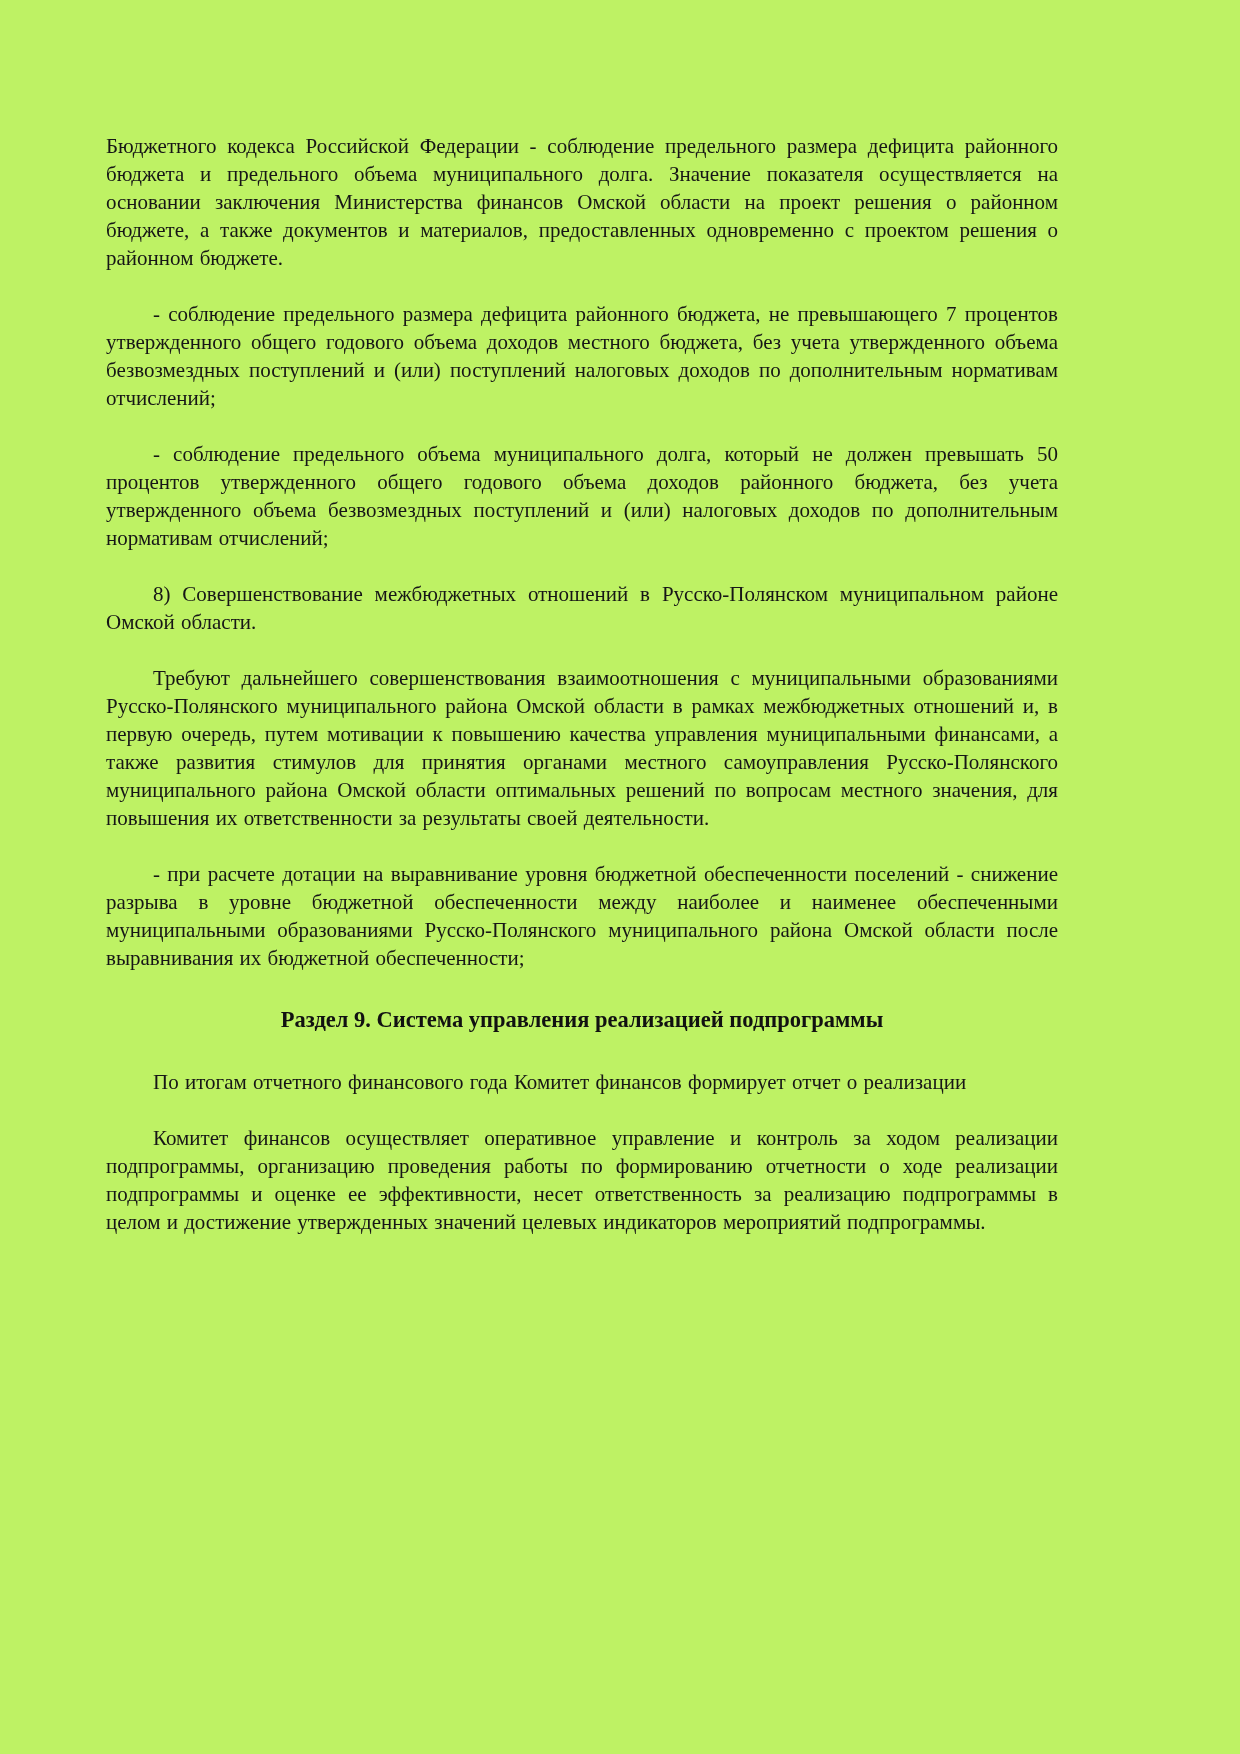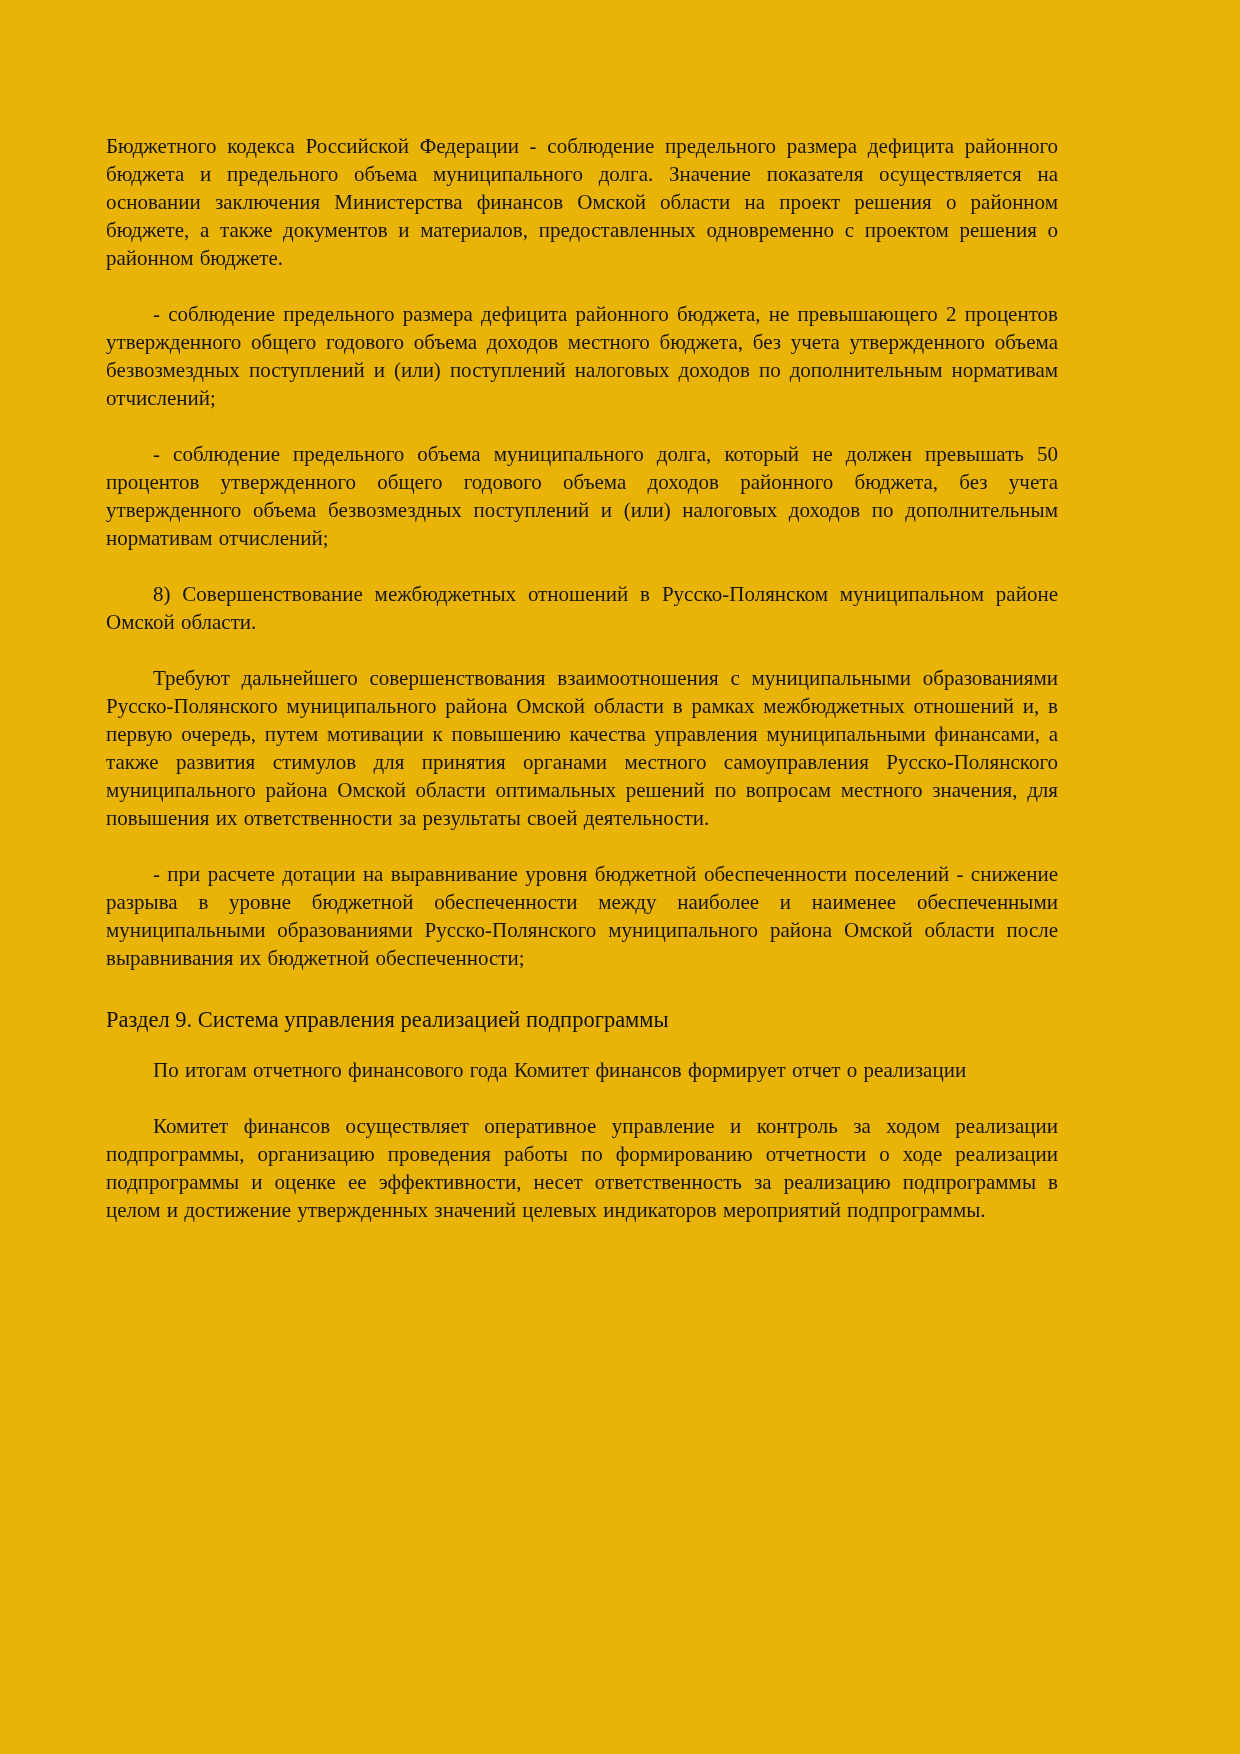--- a/index.html
+++ b/index.html
@@ -5,51 +5,52 @@
   * { box-sizing: border-box; }
   html, body {
     margin: 0;
     padding: 0;
     background: #ffffff;
   }
   .page {
     position: relative;
     width: 1240px;
     min-height: 1754px;
-    background: #eab308;
+    background: #bef264;
     color: #161616;
     font-family: "Liberation Serif", "DejaVu Serif", serif;
     padding: 132px 182px 60px 106px;
   }
   .para {
     font-size: 21px;
     line-height: 28px;
     text-align: justify;
     margin: 0 0 28px 0;
     word-spacing: 1px;
   }
   .para.first-line-indent {
     text-indent: 47px;
   }
   .section-heading {
     font-size: 22.5px;
     line-height: 28px;
-    font-weight: normal;
-    margin: 34px 0 22px 0;
+    font-weight: bold;
+    text-align: center;
+    margin: 34px 0 34px 0;
     color: #111111;
   }
 </style>
 </head>
 <body>
 
 <div class="page">
 
   <p class="para">Бюджетного кодекса Российской Федерации - соблюдение предельного размера дефицита районного бюджета и предельного объема муниципального долга. Значение показателя осуществляется на основании заключения Министерства финансов Омской области на проект решения о районном бюджете, а также документов и материалов, предоставленных одновременно с проектом решения о районном бюджете.</p>
 
-  <p class="para first-line-indent">- соблюдение предельного размера дефицита районного бюджета, не превышающего 2 процентов утвержденного общего годового объема доходов местного бюджета, без учета утвержденного объема безвозмездных поступлений и (или) поступлений налоговых доходов по дополнительным нормативам отчислений;</p>
+  <p class="para first-line-indent">- соблюдение предельного размера дефицита районного бюджета, не превышающего 7 процентов утвержденного общего годового объема доходов местного бюджета, без учета утвержденного объема безвозмездных поступлений и (или) поступлений налоговых доходов по дополнительным нормативам отчислений;</p>
 
   <p class="para first-line-indent">- соблюдение предельного объема муниципального долга, который не должен превышать 50 процентов утвержденного общего годового объема доходов районного бюджета, без учета утвержденного объема безвозмездных поступлений и (или) налоговых доходов по дополнительным нормативам отчислений;</p>
 
 
 
   <p class="para first-line-indent">8) Совершенствование межбюджетных отношений в Русско-Полянском муниципальном районе Омской области.</p>
 
   <p class="para first-line-indent">Требуют дальнейшего совершенствования взаимоотношения с муниципальными образованиями Русско-Полянского муниципального района Омской области в рамках межбюджетных отношений и, в первую очередь, путем мотивации к повышению качества управления муниципальными финансами, а также развития стимулов для принятия органами местного самоуправления Русско-Полянского муниципального района Омской области оптимальных решений по вопросам местного значения, для повышения их ответственности за результаты своей деятельности.</p>
 
   <p class="para first-line-indent">- при расчете дотации на выравнивание уровня бюджетной обеспеченности поселений - снижение разрыва в уровне бюджетной обеспеченности между наиболее и наименее обеспеченными муниципальными образованиями Русско-Полянского муниципального района Омской области после выравнивания их бюджетной обеспеченности;</p>

